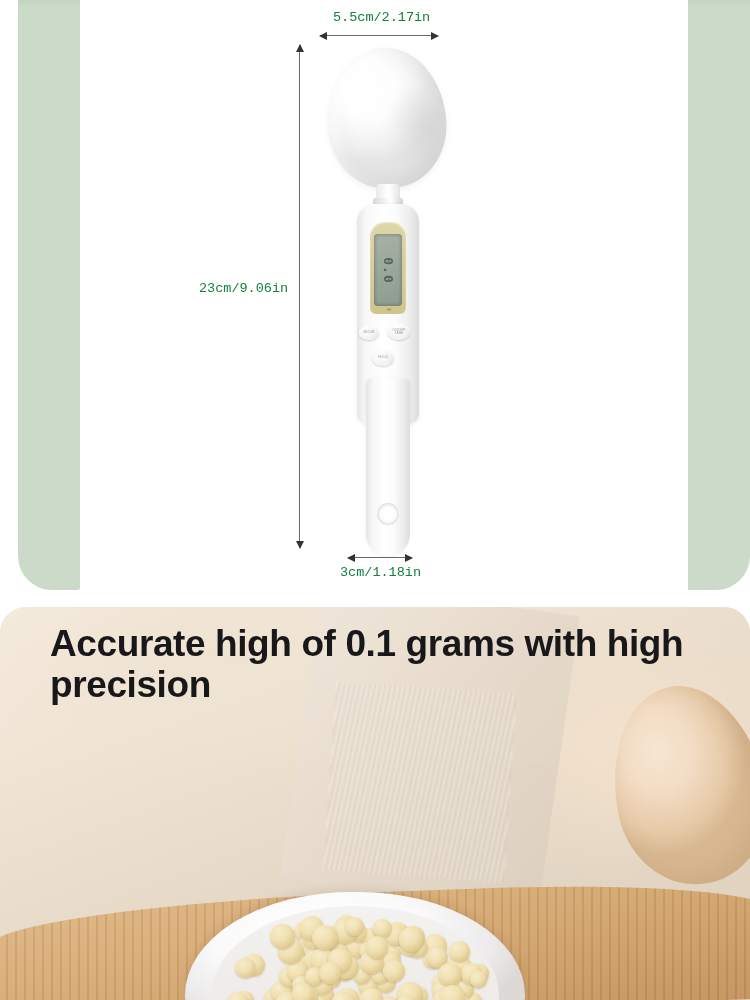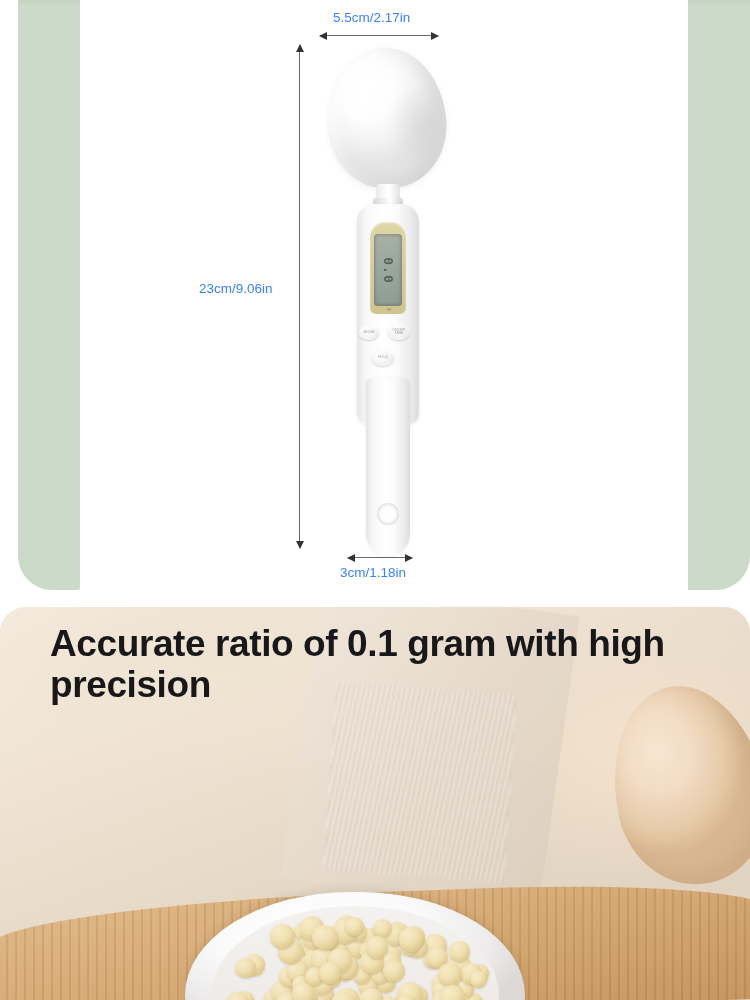--- a/index.html
+++ b/index.html
@@ -114,21 +114,21 @@
     box-shadow: 0 1px 4px rgba(0,0,0,.05);
   }
   #handle-hole{
     position:absolute; left: 11px; top: 125px; width: 22px; height: 22px;
     border-radius:50%;
     background:#ffffff;
     box-shadow: inset 0 0 4px rgba(170,170,170,.75), 0 0 2px rgba(255,255,255,.9);
   }
 
   
-  .dim-label{ position:absolute; color:#3b82f6; font-size:13.5px; white-space:nowrap; }
+  .dim-label{ position:absolute; color:#15803d; font-size:13.5px; white-space:nowrap;font-family:Liberation Mono, monospace; }
   #dim-top-label    { left: 333px; top: 10px; }
   #dim-left-label   { left: 199px; top: 281px; }
   #dim-bottom-label { left: 340px; top: 565px; }
 
   .arrow-h{ position:absolute; height:1px; background:#6a6a6a; }
   .arrow-h::before, .arrow-h::after{
     content:""; position:absolute; top:-3.5px; width:0; height:0;
     border-top:4px solid transparent; border-bottom:4px solid transparent;
   }
   .arrow-h::before{ left:-1px;  border-right:8px solid #333; }
@@ -393,16 +393,16 @@
           <div class="bean" style="left: 80.5023px; top: 77.3409px; width: 22.3485px; height: 22.3485px;"></div>
           <div class="bean" style="left: 58.7724px; top: 18.0043px; width: 25.2489px; height: 25.2489px;"></div>
           <div class="bean" style="left: 116.605px; top: 42.2779px; width: 24.8734px; height: 24.8734px;"></div>
           <div class="bean" style="left: 220.94px; top: 84.1333px; width: 23.5035px; height: 23.5035px;"></div>
           <div class="bean" style="left: 154.678px; top: 30.2518px; width: 22.7572px; height: 22.7572px;"></div>
           <div class="bean" style="left: 108.457px; top: 56.2894px; width: 21.779px; height: 21.779px;"></div>
           <div class="bean" style="left: 228.854px; top: 79.289px; width: 25.1475px; height: 25.1475px;"></div>
         </div>
     </div>
 
-    <h2 id="headline">Accurate ratio of 0.1 gram with high precision</h2>
+    <h2 id="headline">Accurate high of 0.1 grams with high precision</h2>
   </section>
 
 </div>
 
 </body></html>

